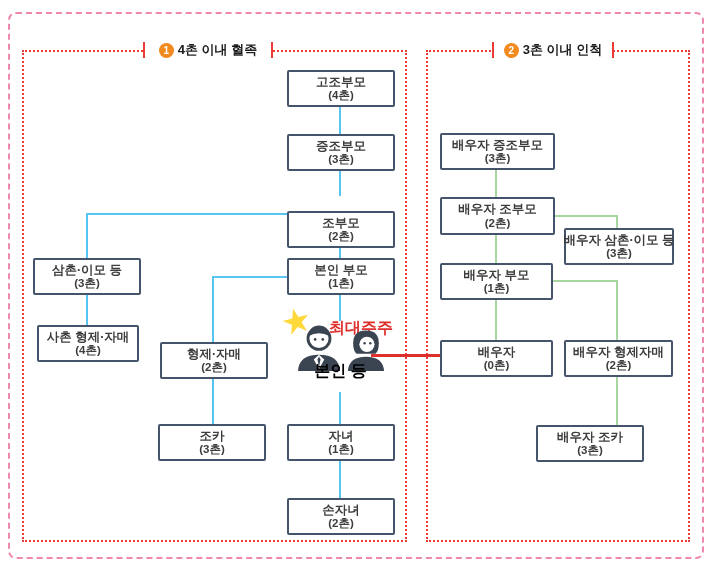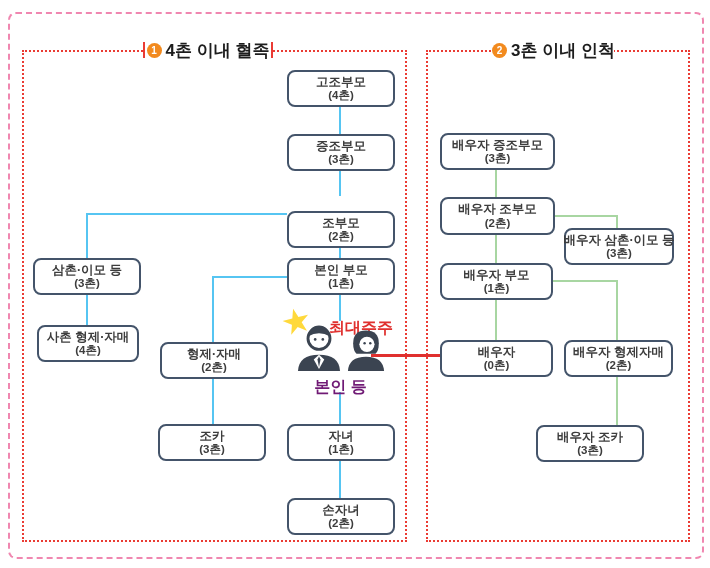--- a/index.html
+++ b/index.html
@@ -24,34 +24,34 @@
     position:absolute; background:#fff; display:flex; align-items:center;
     justify-content:space-between; z-index:5;
   }
   .gap-label .txt { font-weight:bold; color:#1d1d1d; white-space:nowrap; }
   .tick { width:2px; align-self:center; }
   #title-wrap { left:210px; top:1px; width:290px; height:22px; }
   #title-wrap .txt { font-size:15px; margin:0 auto; }
   #title-wrap .tick { height:12px; background:var(--outer-border); }
   .section-header { height:24px; top:38px; }
   .section-header .tick { height:16px; background:var(--section-border); }
-  .section-header .txt { font-size:17px; }
+  .section-header .txt { font-size:13px; }
   .section-header .inner { display:flex; align-items:center; gap:4px; margin:0 auto; }
   #header-blood { left:143px; width:130px; }
   #header-inlaw { left:492px; width:122px; }
   .badge {
     width:15px; height:15px; border-radius:50%; background:var(--badge);
     color:#fff; font-size:10px; font-weight:bold; display:flex;
     align-items:center; justify-content:center; flex:0 0 15px;
   }
 
   
   .box {
     position:absolute; background:#fff; border:2px solid var(--box-border);
-    border-radius:8px; display:flex; flex-direction:column; align-items:center;
+    border-radius:2px; display:flex; flex-direction:column; align-items:center;
     justify-content:center; text-align:center; color:var(--text); z-index:3;
     box-sizing:border-box;
   }
   .box .nm  { font-size:12.5px; font-weight:bold; line-height:1.15; white-space:nowrap; }
   .box .deg { font-size:11.5px; font-weight:bold; line-height:1.15; }
 
   
   .ln { position:absolute; z-index:1; }
   .blood { background:var(--blood-line); }
   .inlaw { background:var(--inlaw-line); }
@@ -63,22 +63,22 @@
     position:absolute; left:-2px; top:-6px; font-size:34px; color:var(--star);
     transform:rotate(-14deg); line-height:1;
   }
   #star-caption {
     position:absolute; left:46px; top:8px; font-size:16px; font-weight:bold;
     color:var(--red-line); white-space:nowrap;
   }
   #man-icon   { position:absolute; left:14px; top:15px; }
   #woman-icon { position:absolute; left:64px; top:19px; }
   #self-label {
-    position:absolute; left:0; top:67px; width:115px; text-align:center;
-    font-size:16px; font-weight:bold; color:#701a75;
+    position:absolute; left:0; top:51px; width:115px; text-align:center;
+    font-size:16px; font-weight:bold; color:#000000;
   }
 </style>
 </head>
 <body>
 
 <div id="stage">
 
   <div class="outer-frame"></div>
   <div class="section-frame" id="frame-blood"></div>
   <div class="section-frame" id="frame-inlaw"></div>

